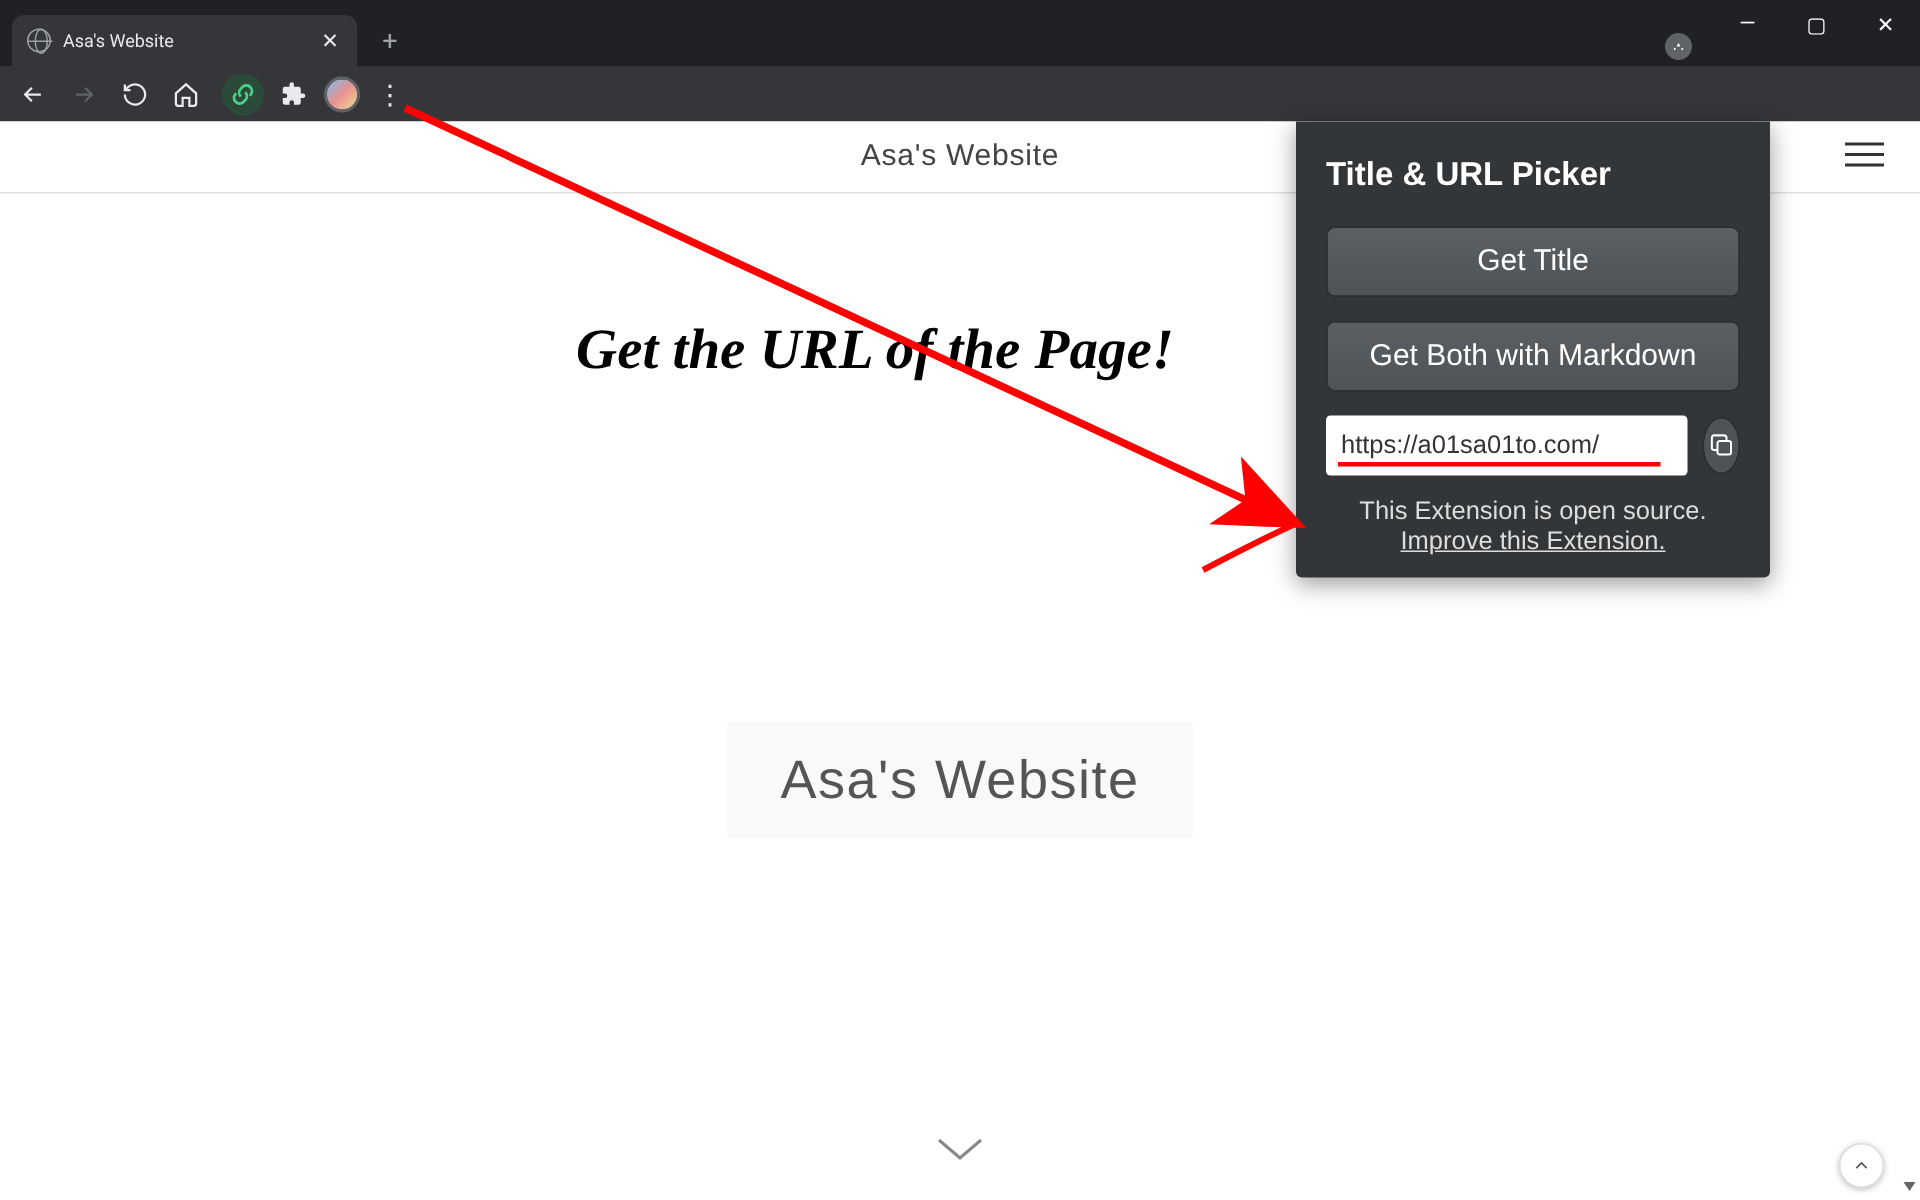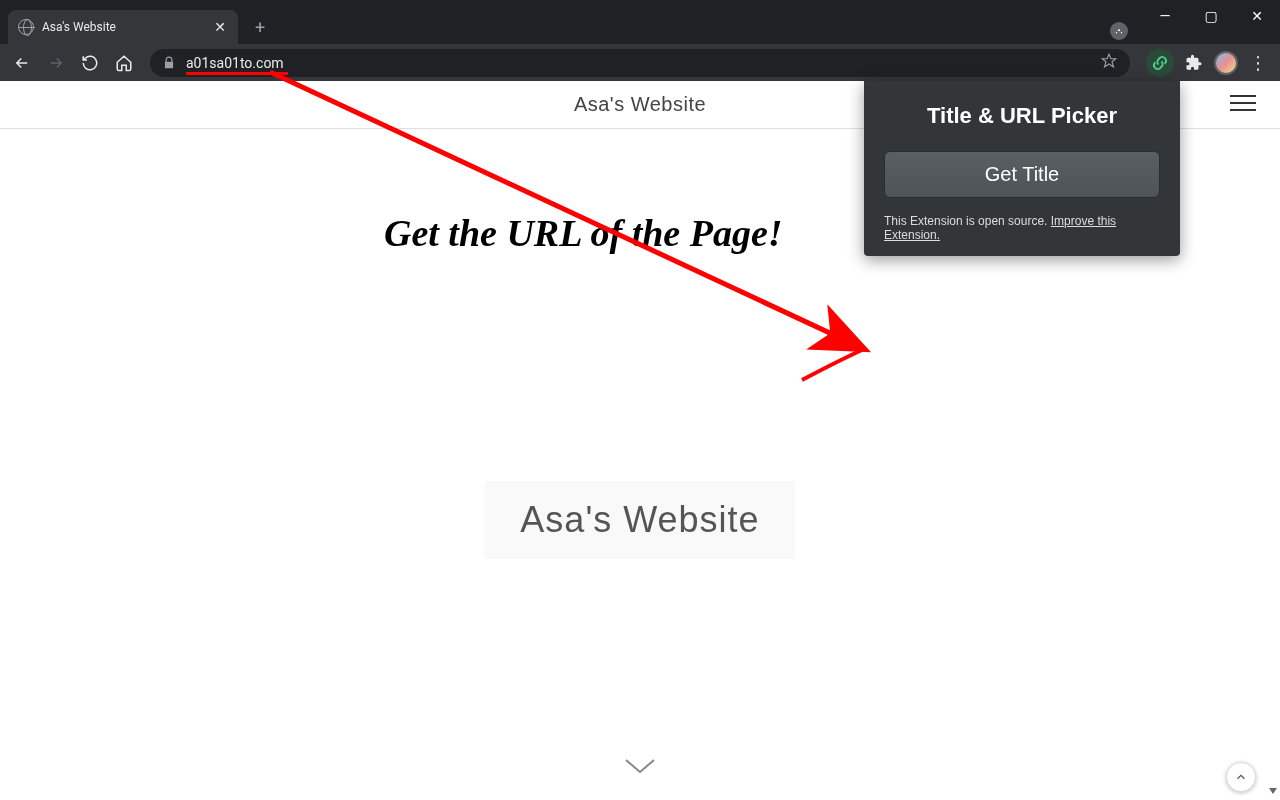--- a/index.html
+++ b/index.html
@@ -165,21 +165,21 @@
   .ext-popup {
     position: absolute; top: 81px; right: 100px;
     width: 316px; background: #323639;
     border-radius: 0 0 4px 4px;
     box-shadow: 0 4px 16px rgba(0,0,0,0.4);
     padding: 22px 20px 14px;
     color: #fff;
     font-family: "Segoe UI", sans-serif;
   }
   .ext-popup h2 {
-    text-align: center; font-size: 22px; font-weight: 700; margin-bottom: 22px;
+    font-size: 22px; font-weight: 700; margin-bottom: 22px;
   }
   .ext-btn {
     display: block; width: 100%;
     background: #555a5e;
     background: linear-gradient(#5a5f63,#4e5357);
     border: 1px solid #2a2d30;
     border-radius: 6px;
     color: #fff; font-size: 20px;
     padding: 11px 0; margin-bottom: 16px;
     cursor: pointer;
@@ -199,21 +199,21 @@
     height: 3px; background: #ff0000;
   }
   .copy-btn {
     width: 38px; height: 38px; border-radius: 50%;
     background: #4e5357; border:1px solid #2a2d30;
     display:flex; align-items:center; justify-content:center;
     cursor: pointer;
   }
   .copy-btn svg { width:18px; height:18px; stroke:#fff; fill:none; stroke-width:1.8; }
   .ext-footer {
-    font-size: 12px; color: #ddd; 
+    font-size: 17px; color: #ddd; text-align: center;
   }
   .ext-footer a { color: #ddd; text-decoration: underline; }
 
   
   .arrow-overlay {
     position: absolute; top: 0; left: 0; width: 1280px; height: 800px;
     pointer-events: none;
   }
 
   .vscroll-ind {
@@ -266,36 +266,20 @@
   <div class="nav-btn">
     <svg viewBox="0 0 24 24" fill="none" stroke="currentColor" stroke-width="2">
         <path d="M3 12a9 9 0 1 0 3-6.7L3 8"></path>
         <path d="M3 3v5h5"></path>
       </svg>
   </div>
   <div class="nav-btn">
     <svg viewBox="0 0 24 24" fill="none" stroke="currentColor" stroke-width="2">
         <path d="M3 11l9-8 9 8v9a2 2 0 0 1-2 2h-4v-7h-6v7H5a2 2 0 0 1-2-2z"></path>
       </svg>
-  </div>
-  <div class="omnibox">
-    <span class="lock">
-      <svg viewBox="0 0 24 24">
-          <path d="M6 10V7a6 6 0 1 1 12 0v3h1v11H5V10zm2 0h8V7a4 4 0 1 0-8 0z"></path>
-        </svg>
-    </span>
-    <span class="url">
-      <span>a01sa01to.com</span>
-      <span class="underline"></span>
-    </span>
-    <span class="star">
-      <svg viewBox="0 0 24 24">
-          <path d="M12 3l2.5 6H21l-5 4 2 7-6-4-6 4 2-7-5-4h6.5z"></path>
-        </svg>
-    </span>
   </div>
   <div class="ext-icons">
     <div class="ext-icon active">
       <svg viewBox="0 0 24 24" fill="none" stroke="#4ad08a" stroke-width="2.5">
           <path d="M10 14a5 5 0 0 1 0-7l2-2a5 5 0 0 1 7 7l-1 1"></path>
           <path d="M14 10a5 5 0 0 1 0 7l-2 2a5 5 0 0 1-7-7l1-1"></path>
         </svg>
     </div>
     <div class="ext-icon">
       <svg viewBox="0 0 24 24" fill="#e8eaed">
@@ -332,20 +316,33 @@
         <path d="M6 15l6-6 6 6"></path>
       </svg>
   </div>
 
   <div class="vscroll-ind"></div>
 </div>
 
 <div class="ext-popup">
   <h2>Title &amp; URL Picker</h2>
   <button class="ext-btn">Get Title</button>
+  <button class="ext-btn">Get Both with Markdown</button>
+  <div class="ext-output">
+    <div class="input-wrap">
+      <input type="text" value="https://a01sa01to.com/" style="">
+      <span class="underline2"></span>
+    </div>
+    <div class="copy-btn">
+      <svg viewBox="0 0 24 24">
+          <rect x="8" y="8" width="12" height="12" rx="2"></rect>
+          <path d="M16 8V5a2 2 0 0 0-2-2H5a2 2 0 0 0-2 2v9a2 2 0 0 0 2 2h3"></path>
+        </svg>
+    </div>
+  </div>
   <div class="ext-footer">
     <span>This Extension is open source. </span><a href="#">Improve this Extension.</a>
   </div>
 </div>
 
 <svg class="arrow-overlay" viewBox="0 0 1280 800">
   <defs>
     <marker id="arrowhead" markerWidth="14" markerHeight="14" refX="10" refY="5" orient="auto">
       <path d="M0 0 L12 5 L0 10 L3 5 Z" fill="#ff0000"></path>
     </marker>

